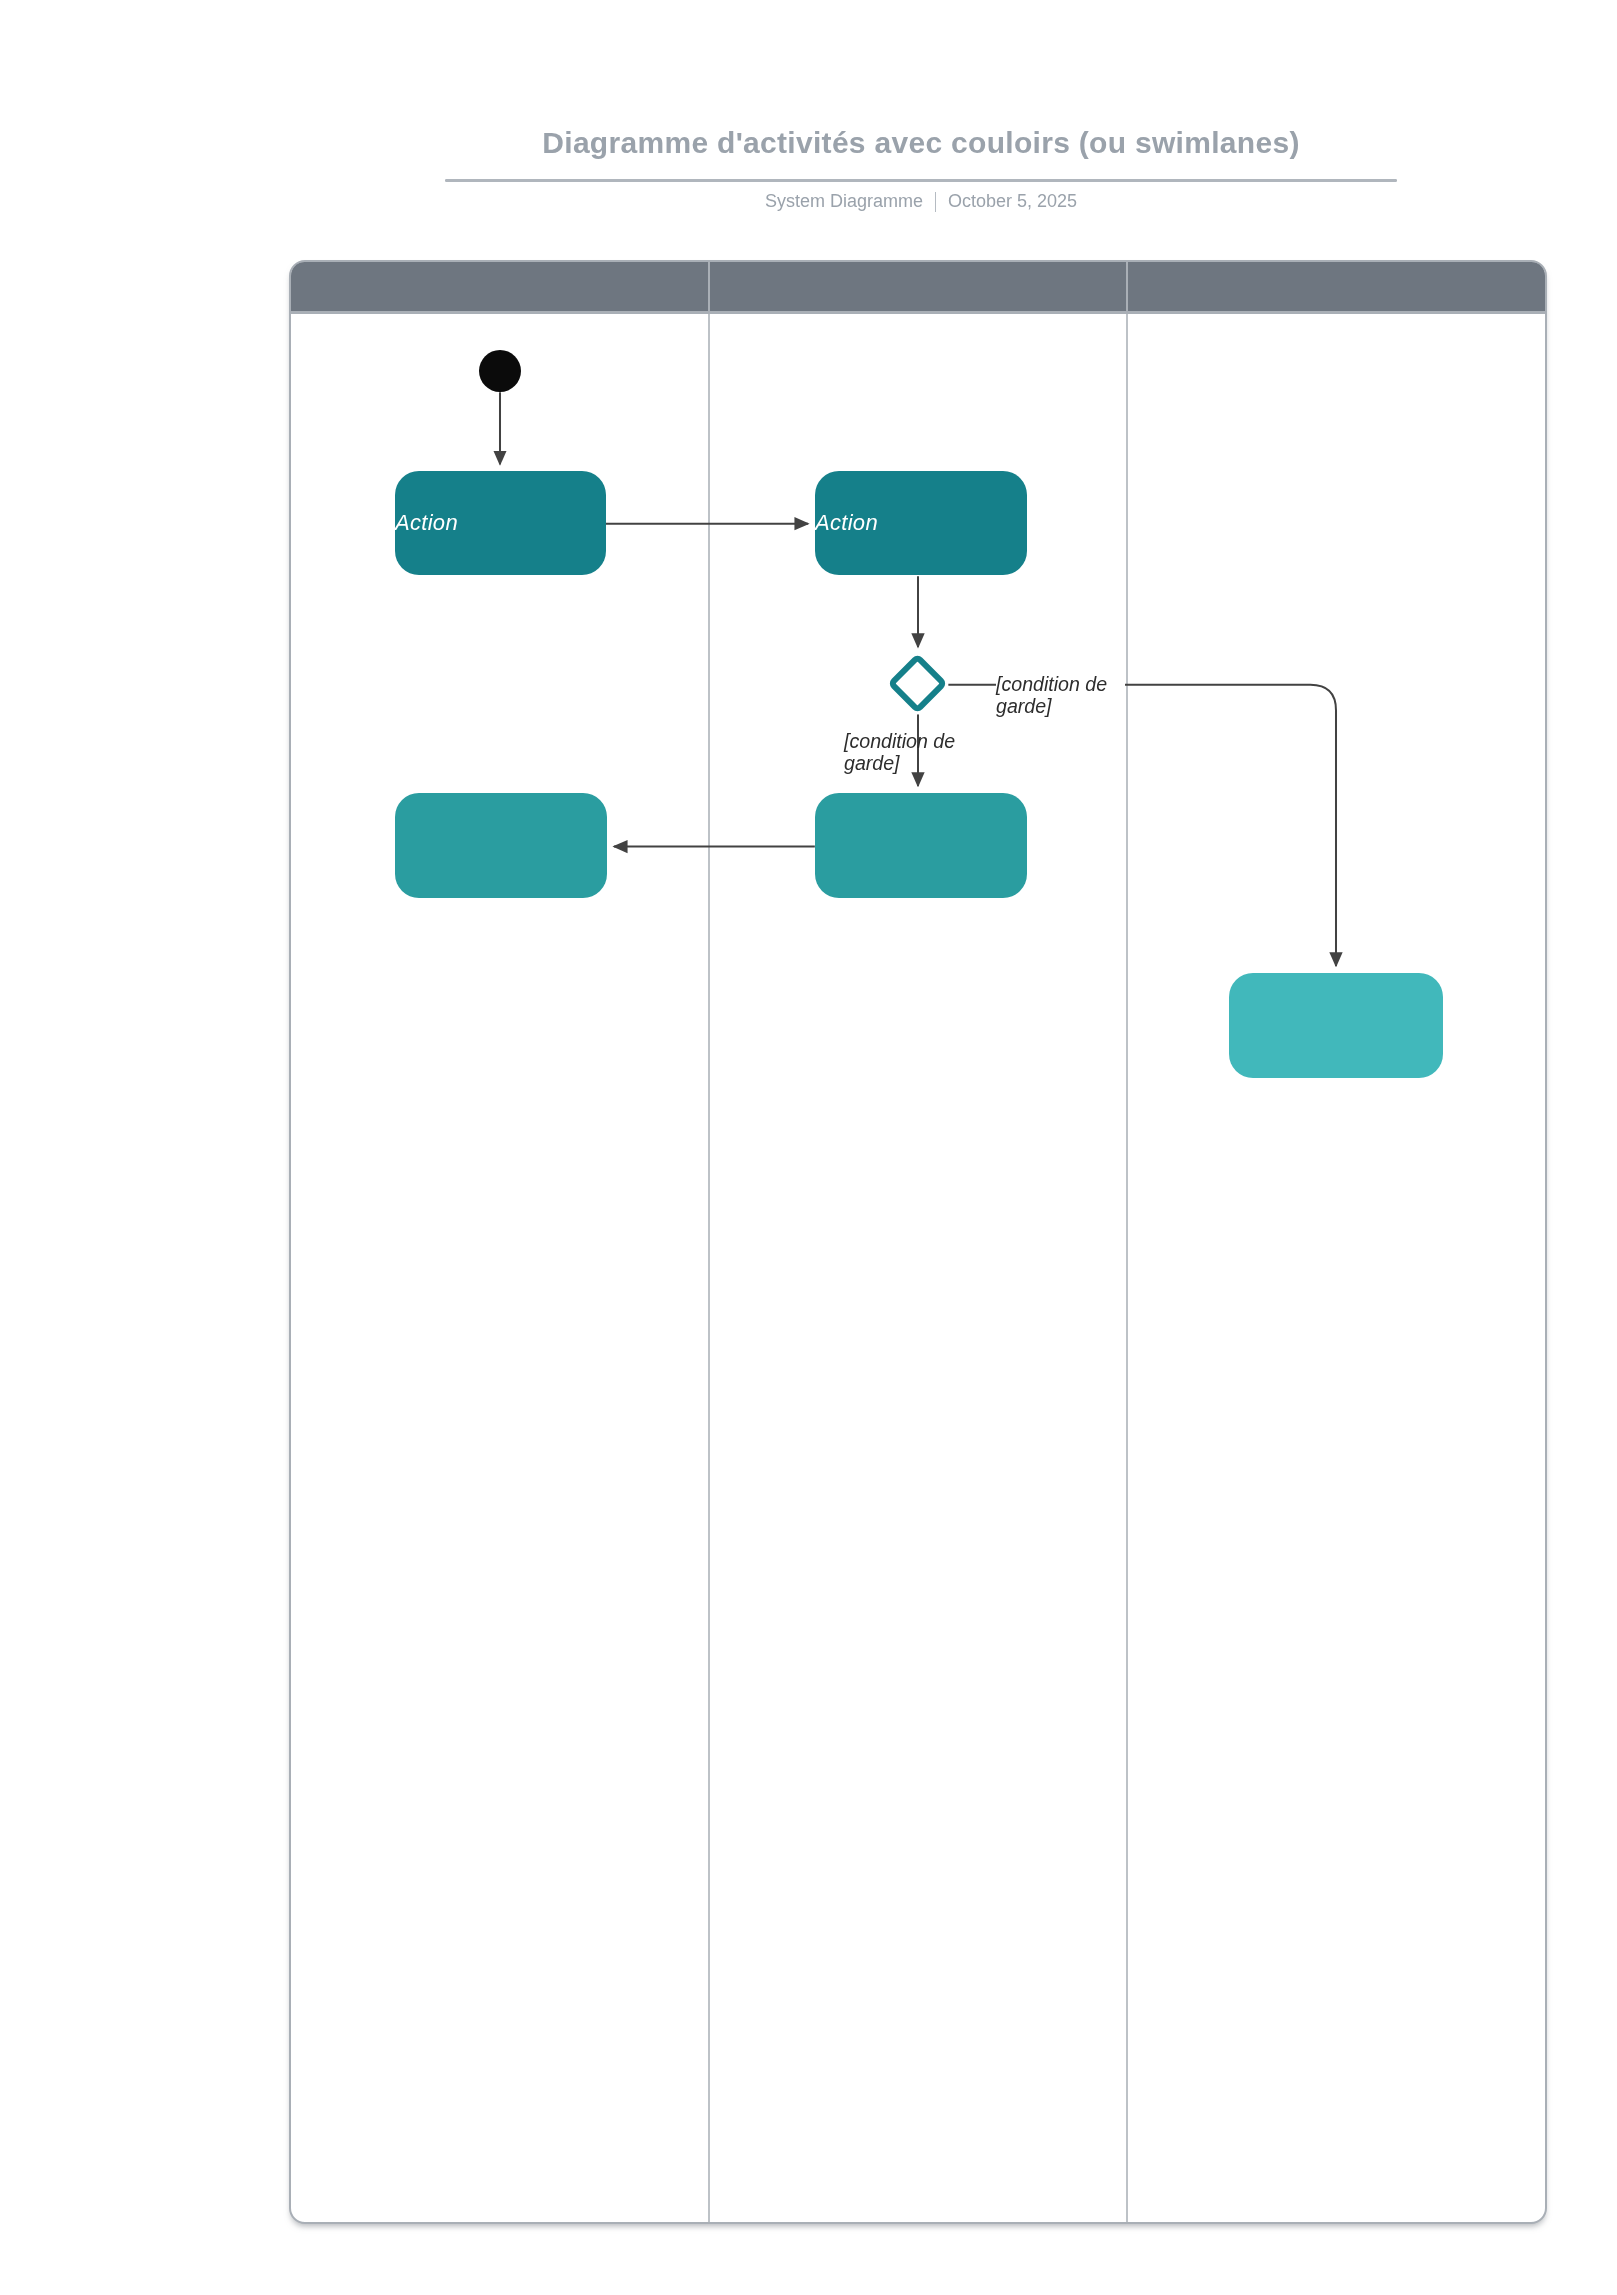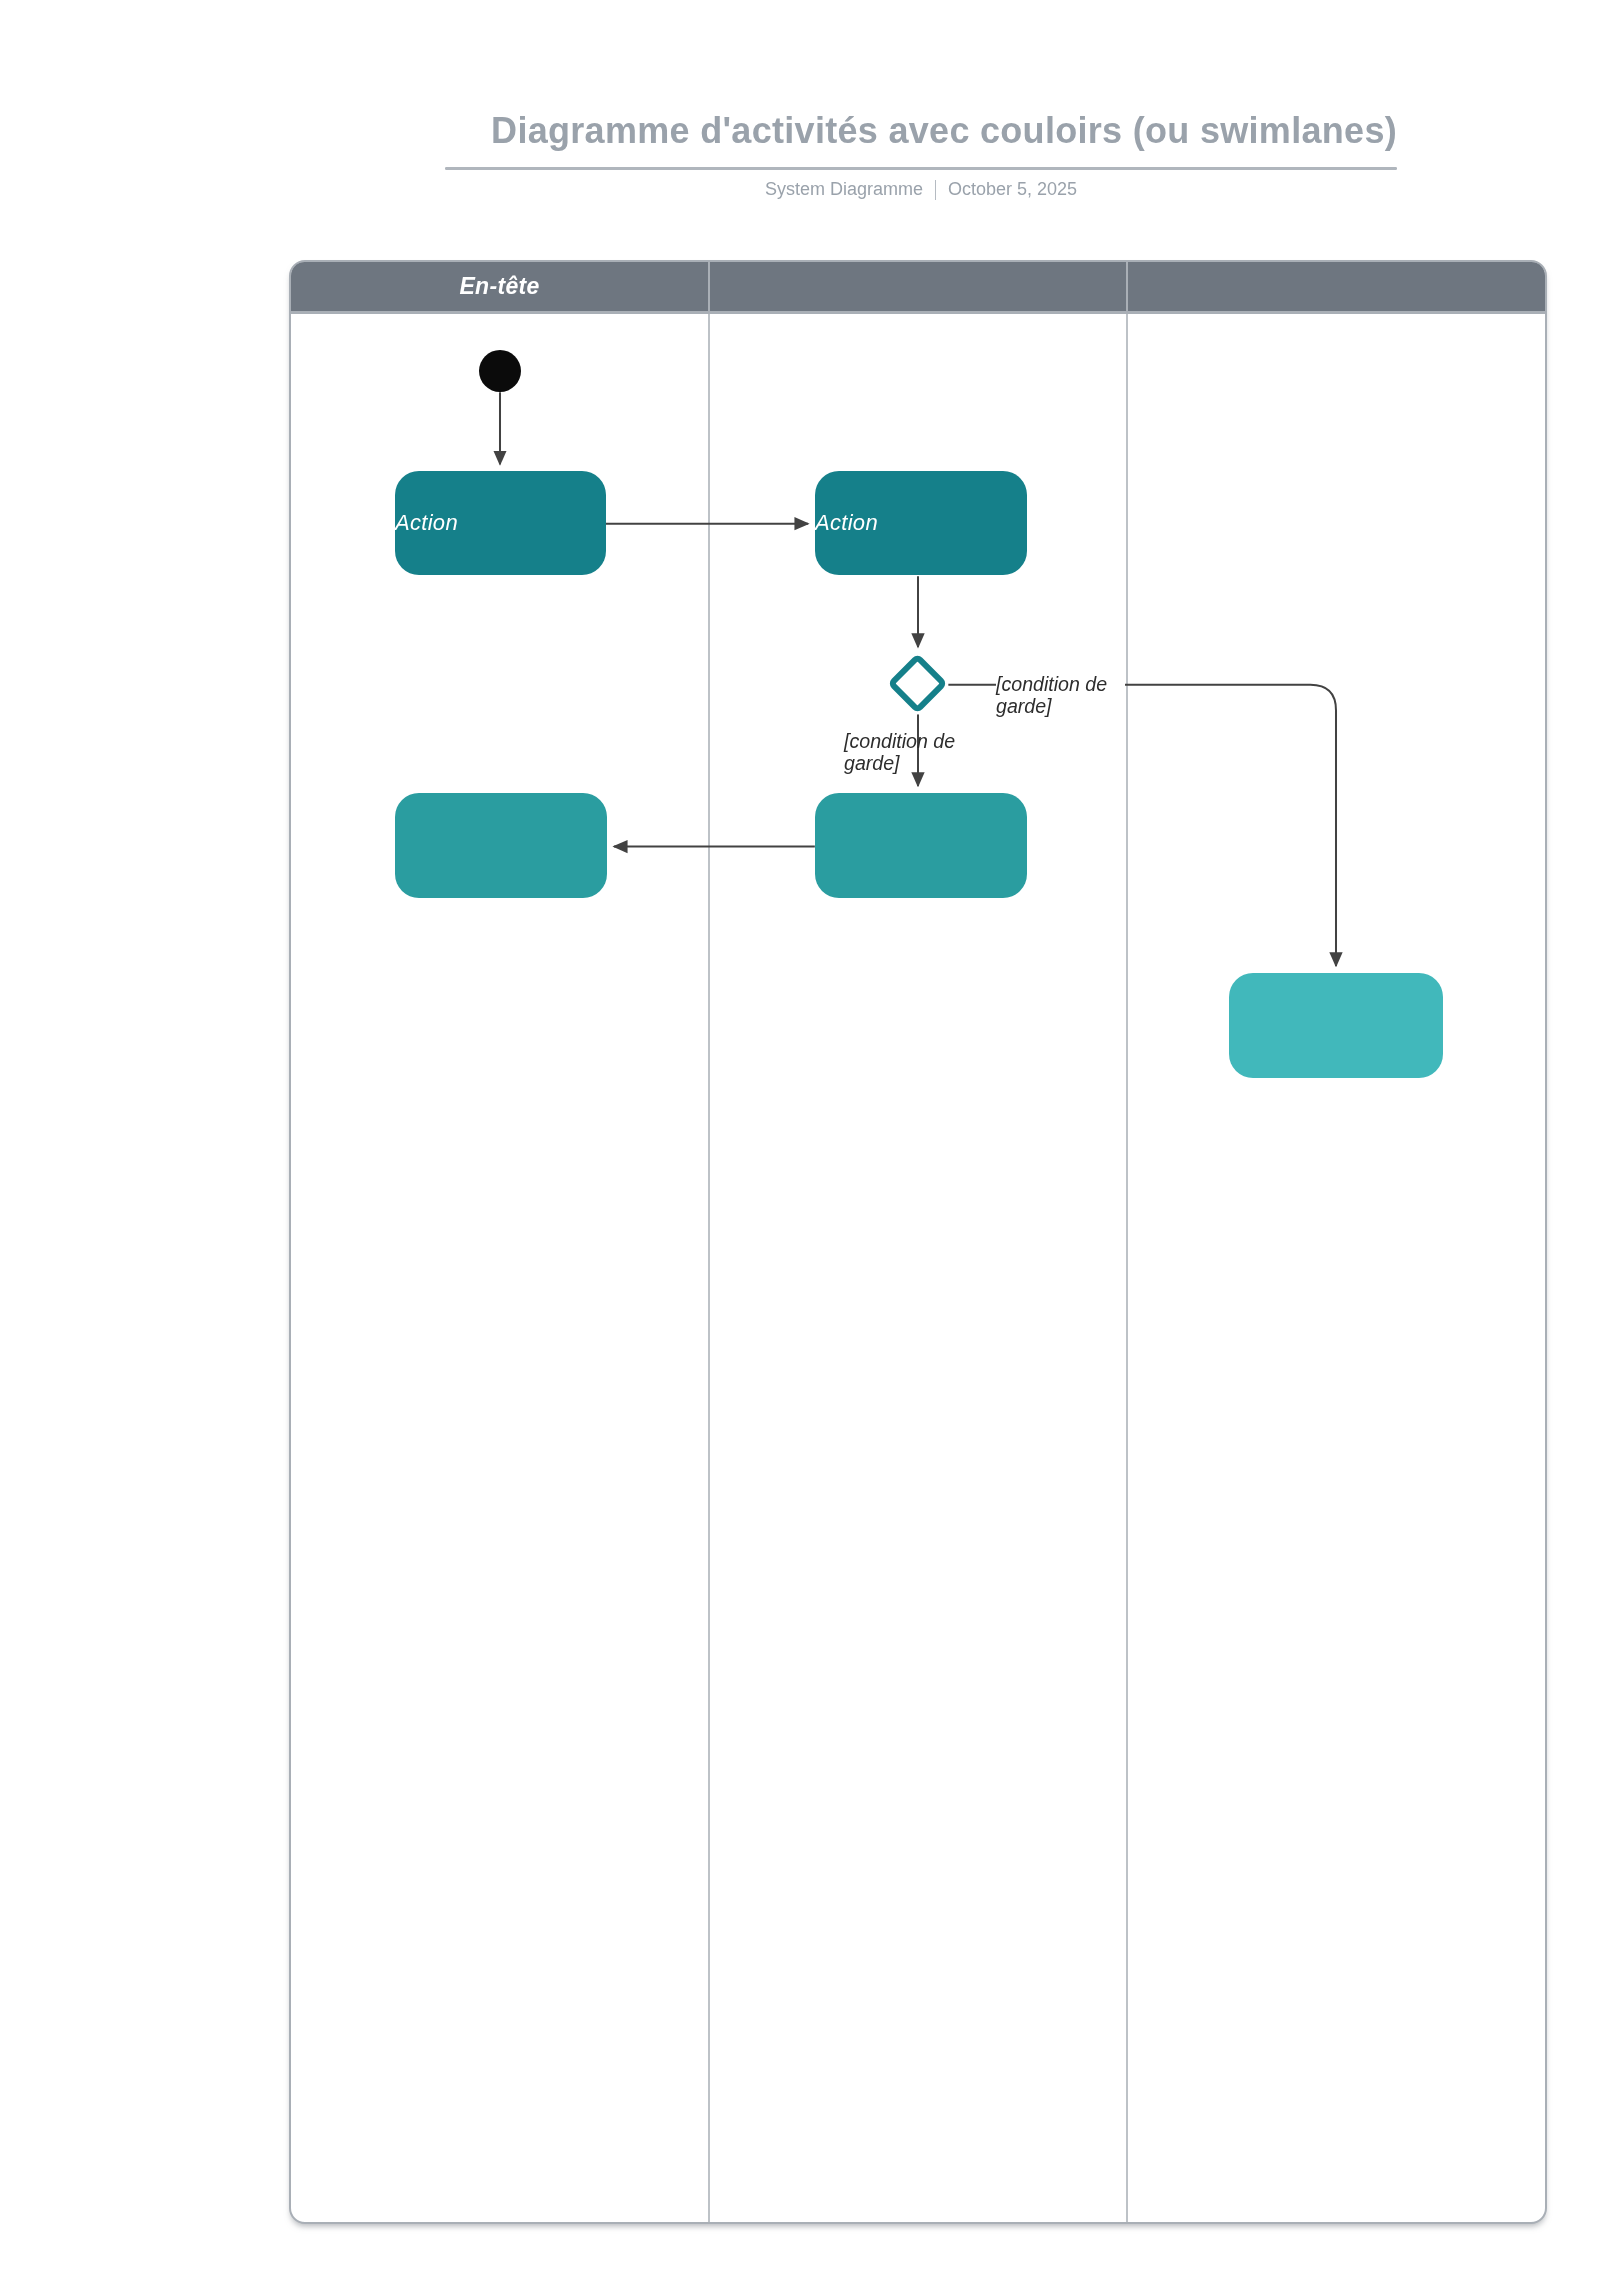--- a/index.html
+++ b/index.html
@@ -7,22 +7,22 @@
     position:relative;
     width:1618px;height:2295px;
     background:#ffffff;
     font-family:"Liberation Sans","DejaVu Sans",sans-serif;
     overflow:hidden;
   }
 
   
   .doc-header{position:absolute;left:445px;top:113px;width:952px;text-align:center;}
   .doc-title{
-    margin:0;font-size:36px;line-height:36px;font-weight:700;
-    color:var(--title-text,#9AA2AB);letter-spacing:0.3px;text-align:right;
+    margin:12px;font-size:30px;line-height:36px;font-weight:700;
+    color:var(--title-text,#9AA2AB);letter-spacing:0.3px;
   }
   .doc-rule{margin:17.5px auto 0 auto;height:3.4px;width:100%;background:var(--title-rule,#B0B6BD);border-radius:1.3px;}
   .doc-meta{margin-top:9.4px;font-size:18px;line-height:20px;color:var(--title-text,#9AA2AB);}
   .meta-sep{
     display:inline-block;height:20px;border-left:1.3px solid #B5BBC2;
     margin:0 12px;vertical-align:-4.7px;
   }
 
   
   .frame{
@@ -93,23 +93,20 @@
     <div class="doc-rule"></div>
     <div class="doc-meta">
       <span>System Diagramme</span><span class="meta-sep"></span><span>October 5, 2025</span>
     </div>
   </div>
 
   <div class="frame">
     <div class="frame-inner">
 
       <div class="lane-header-bar"></div>
-      <div class="header-cell" style="left:0;width:417px;">
-        <span>En-tête</span>
-      </div>
       <div class="header-cell" style="left:419px;width:416px;">
         <span></span>
       </div>
       <div class="header-cell" style="left:837px;width:417px;">
         <span></span>
       </div>
       <div class="hdr-sep" style="left:417px;"></div>
       <div class="hdr-sep" style="left:835px;"></div>
       <div class="header-rule"></div>
 

